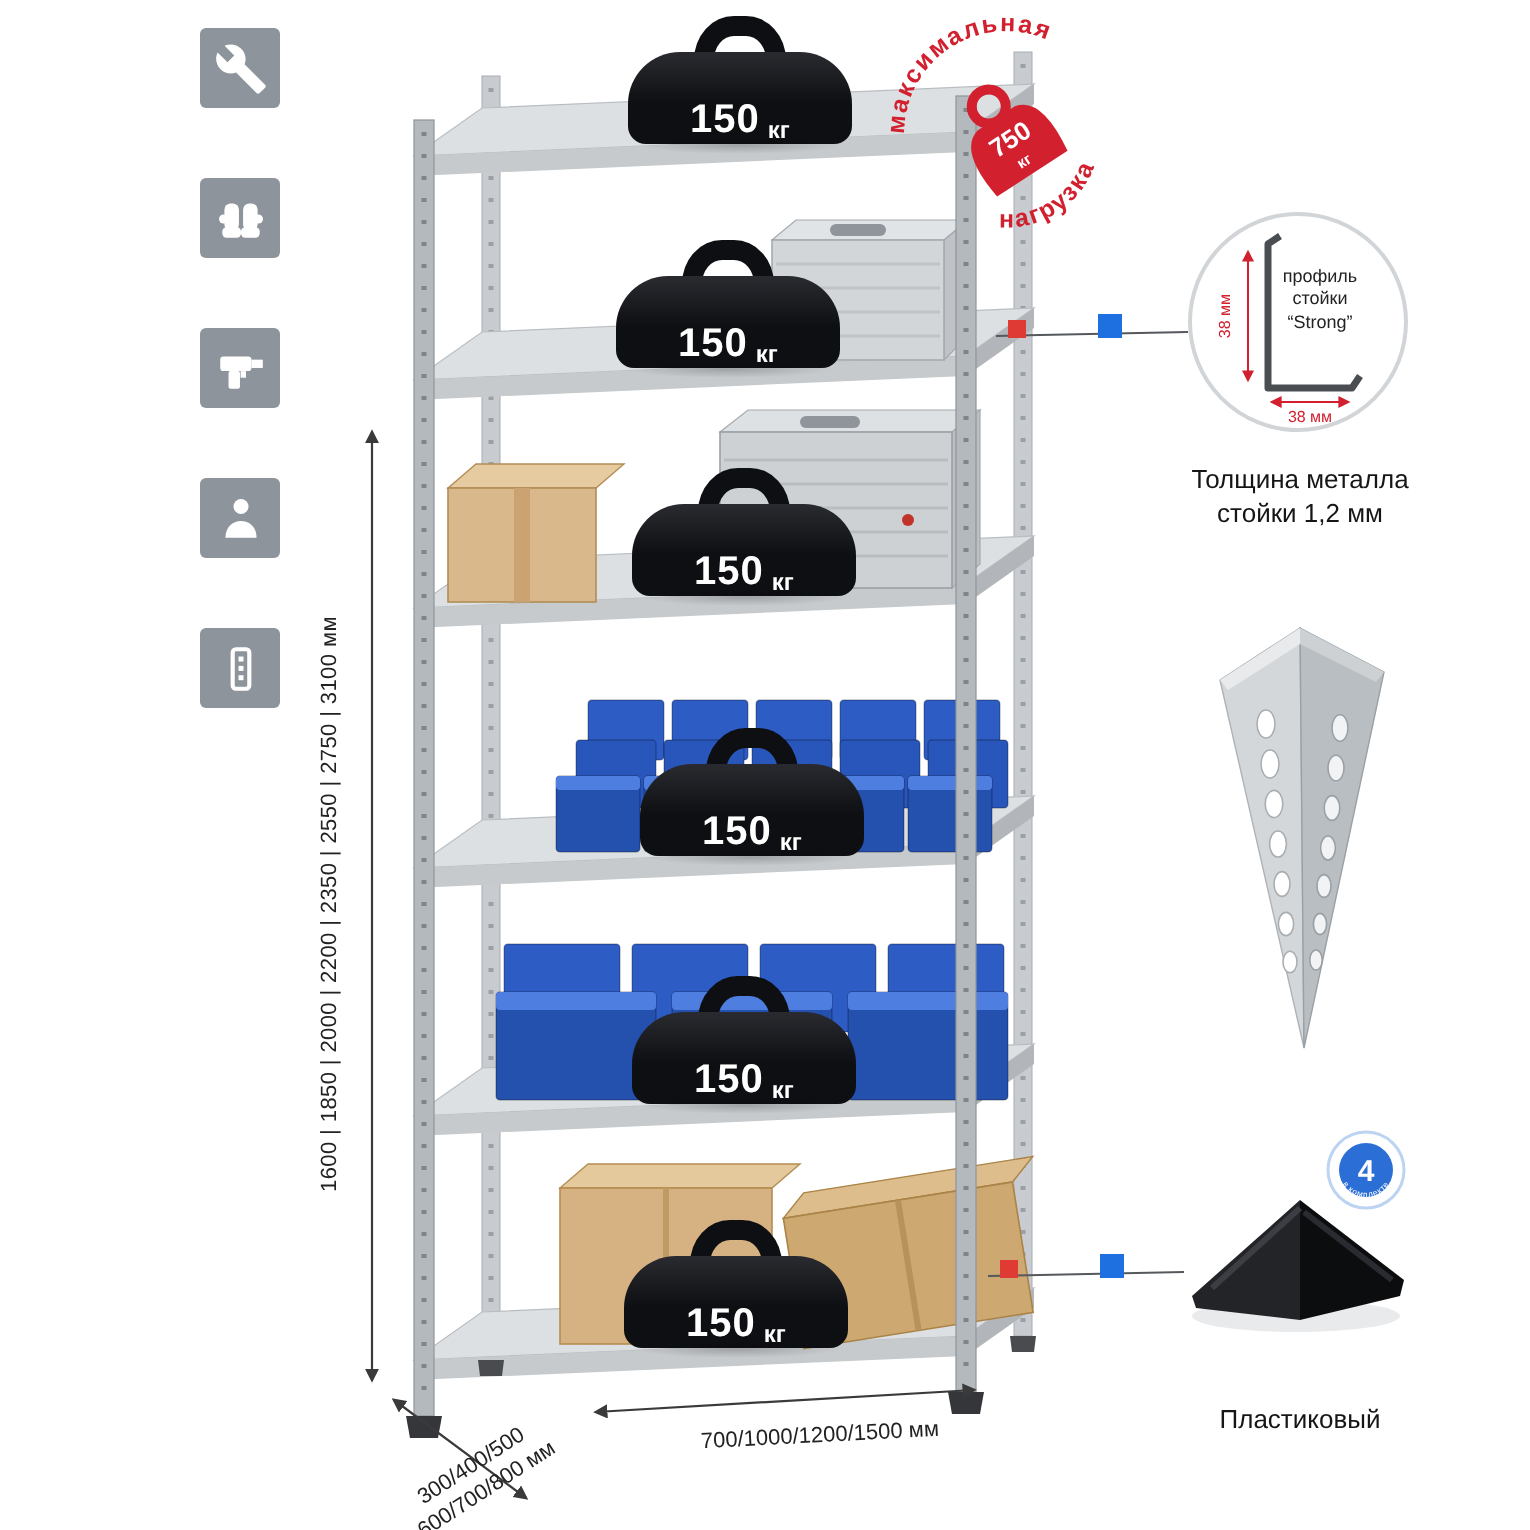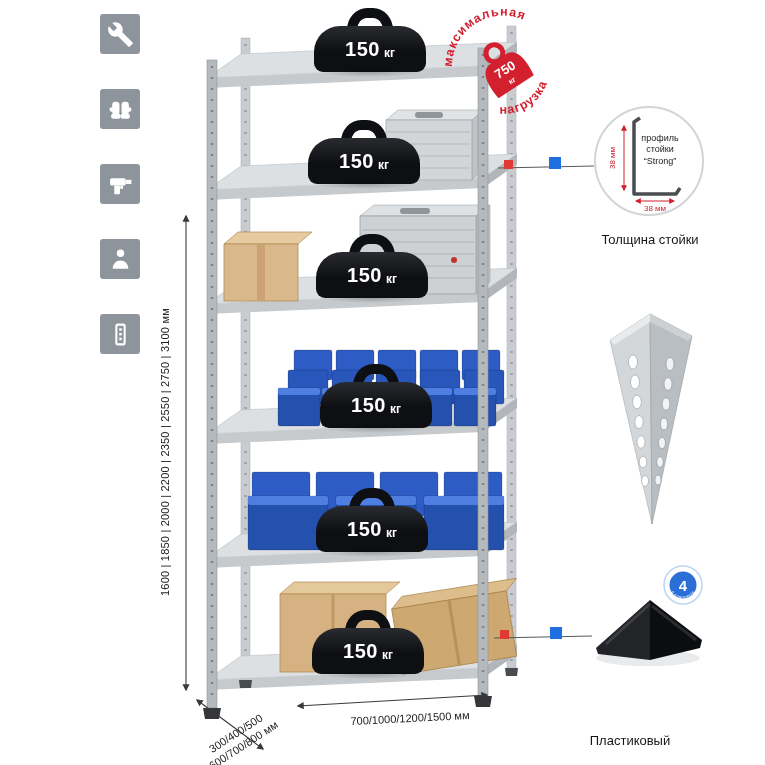--- a/index.html
+++ b/index.html
@@ -14,21 +14,21 @@
   .feature-icon svg{width:27px;height:27px;display:block}
 
   
   .weight{position:absolute;width:112px;height:64px;}
   .weight .handle{position:absolute;left:50%;top:0;transform:translateX(-50%);
                   width:46px;height:34px;border:10px solid #0e0f12;box-sizing:border-box;
                   border-radius:20px 20px 12px 12px / 22px 22px 10px 10px;}
   .weight .wbody{position:absolute;left:0;bottom:0;width:112px;height:46px;
                  background:linear-gradient(180deg,#2a2b30 0%,#0e0f12 55%);
                  border-radius:26px 26px 9px 9px;
-                 display:flex;align-items:center;justify-content:center;gap:4px;}
+                 display:flex;align-items:flex-end;justify-content:center;gap:4px;}
   .weight::after{content:"";position:absolute;left:4px;right:4px;bottom:-5px;height:9px;
                  background:radial-gradient(ellipse at center,rgba(0,0,0,.20),rgba(0,0,0,0) 70%);}
   .weight .val{color:#fff;font-weight:bold;font-size:20px;letter-spacing:.5px;}
   .weight .unit{color:#fff;font-weight:bold;font-size:12px;margin-top:7px;}
   .w1{left:314px;top:8px}.w2{left:308px;top:120px}.w3{left:316px;top:234px}
   .w4{left:320px;top:364px}.w5{left:316px;top:488px}.w6{left:312px;top:610px}
 
   
   .height-label{position:absolute;left:-74px;top:443px;width:484px;height:18px;
                 transform:rotate(-90deg);text-align:center;font-size:11px;color:#222;
@@ -36,21 +36,21 @@
   .depth-label{position:absolute;left:180px;top:726px;width:120px;text-align:center;
                transform:rotate(-33deg);font-size:11px;line-height:1.25;color:#222;}
   .depth-label span{display:block}
   .width-label{position:absolute;left:320px;top:712px;width:180px;text-align:center;
                transform:rotate(-3deg);font-size:11px;color:#222;}
 
   
   .caption{position:absolute;width:160px;text-align:center;font-size:13px;line-height:1.3;color:#161616;}
   .caption span{display:block}
   .cap-profile{left:570px;top:232px;}
-  .cap-foot{left:550px;top:702px;margin-top:31px;}
+  .cap-foot{left:570px;top:702px;}
 </style>
 </head>
 <body>
 
 <div id="canvas">
 
   <div class="feature-icon fi-1">
     <svg viewBox="0 0 24 24">
         <path fill="#fff" d="M22.7 19l-9.1-9.1c.9-2.3.4-5-1.5-6.9-2-2-5-2.4-7.4-1.3L9 6 6 9 1.6 4.7C.4 7.1.9 10.1 2.9 12.1c1.9 1.9 4.6 2.4 6.9 1.5l9.1 9.1c.4.4 1 .4 1.4 0l2.3-2.3c.5-.4.5-1.1.1-1.4z"></path>
       </svg>
@@ -379,19 +379,20 @@
   </div>
 
   <div class="height-label">1600 | 1850 | 2000 | 2200 | 2350 | 2550 | 2750 | 3100 мм</div>
   <div class="depth-label">
     <span>300/400/500</span>
     <span>600/700/800 мм</span>
   </div>
   <div class="width-label">700/1000/1200/1500 мм</div>
 
   <div class="caption cap-profile">
-    <span>Толщина стойки</span>
+    <span>Толщина металла</span>
+    <span>стойки 1,2 мм</span>
   </div>
   <div class="caption cap-foot">
     <span>Пластиковый</span>
   </div>
 
 </div>
 
 </body></html>

